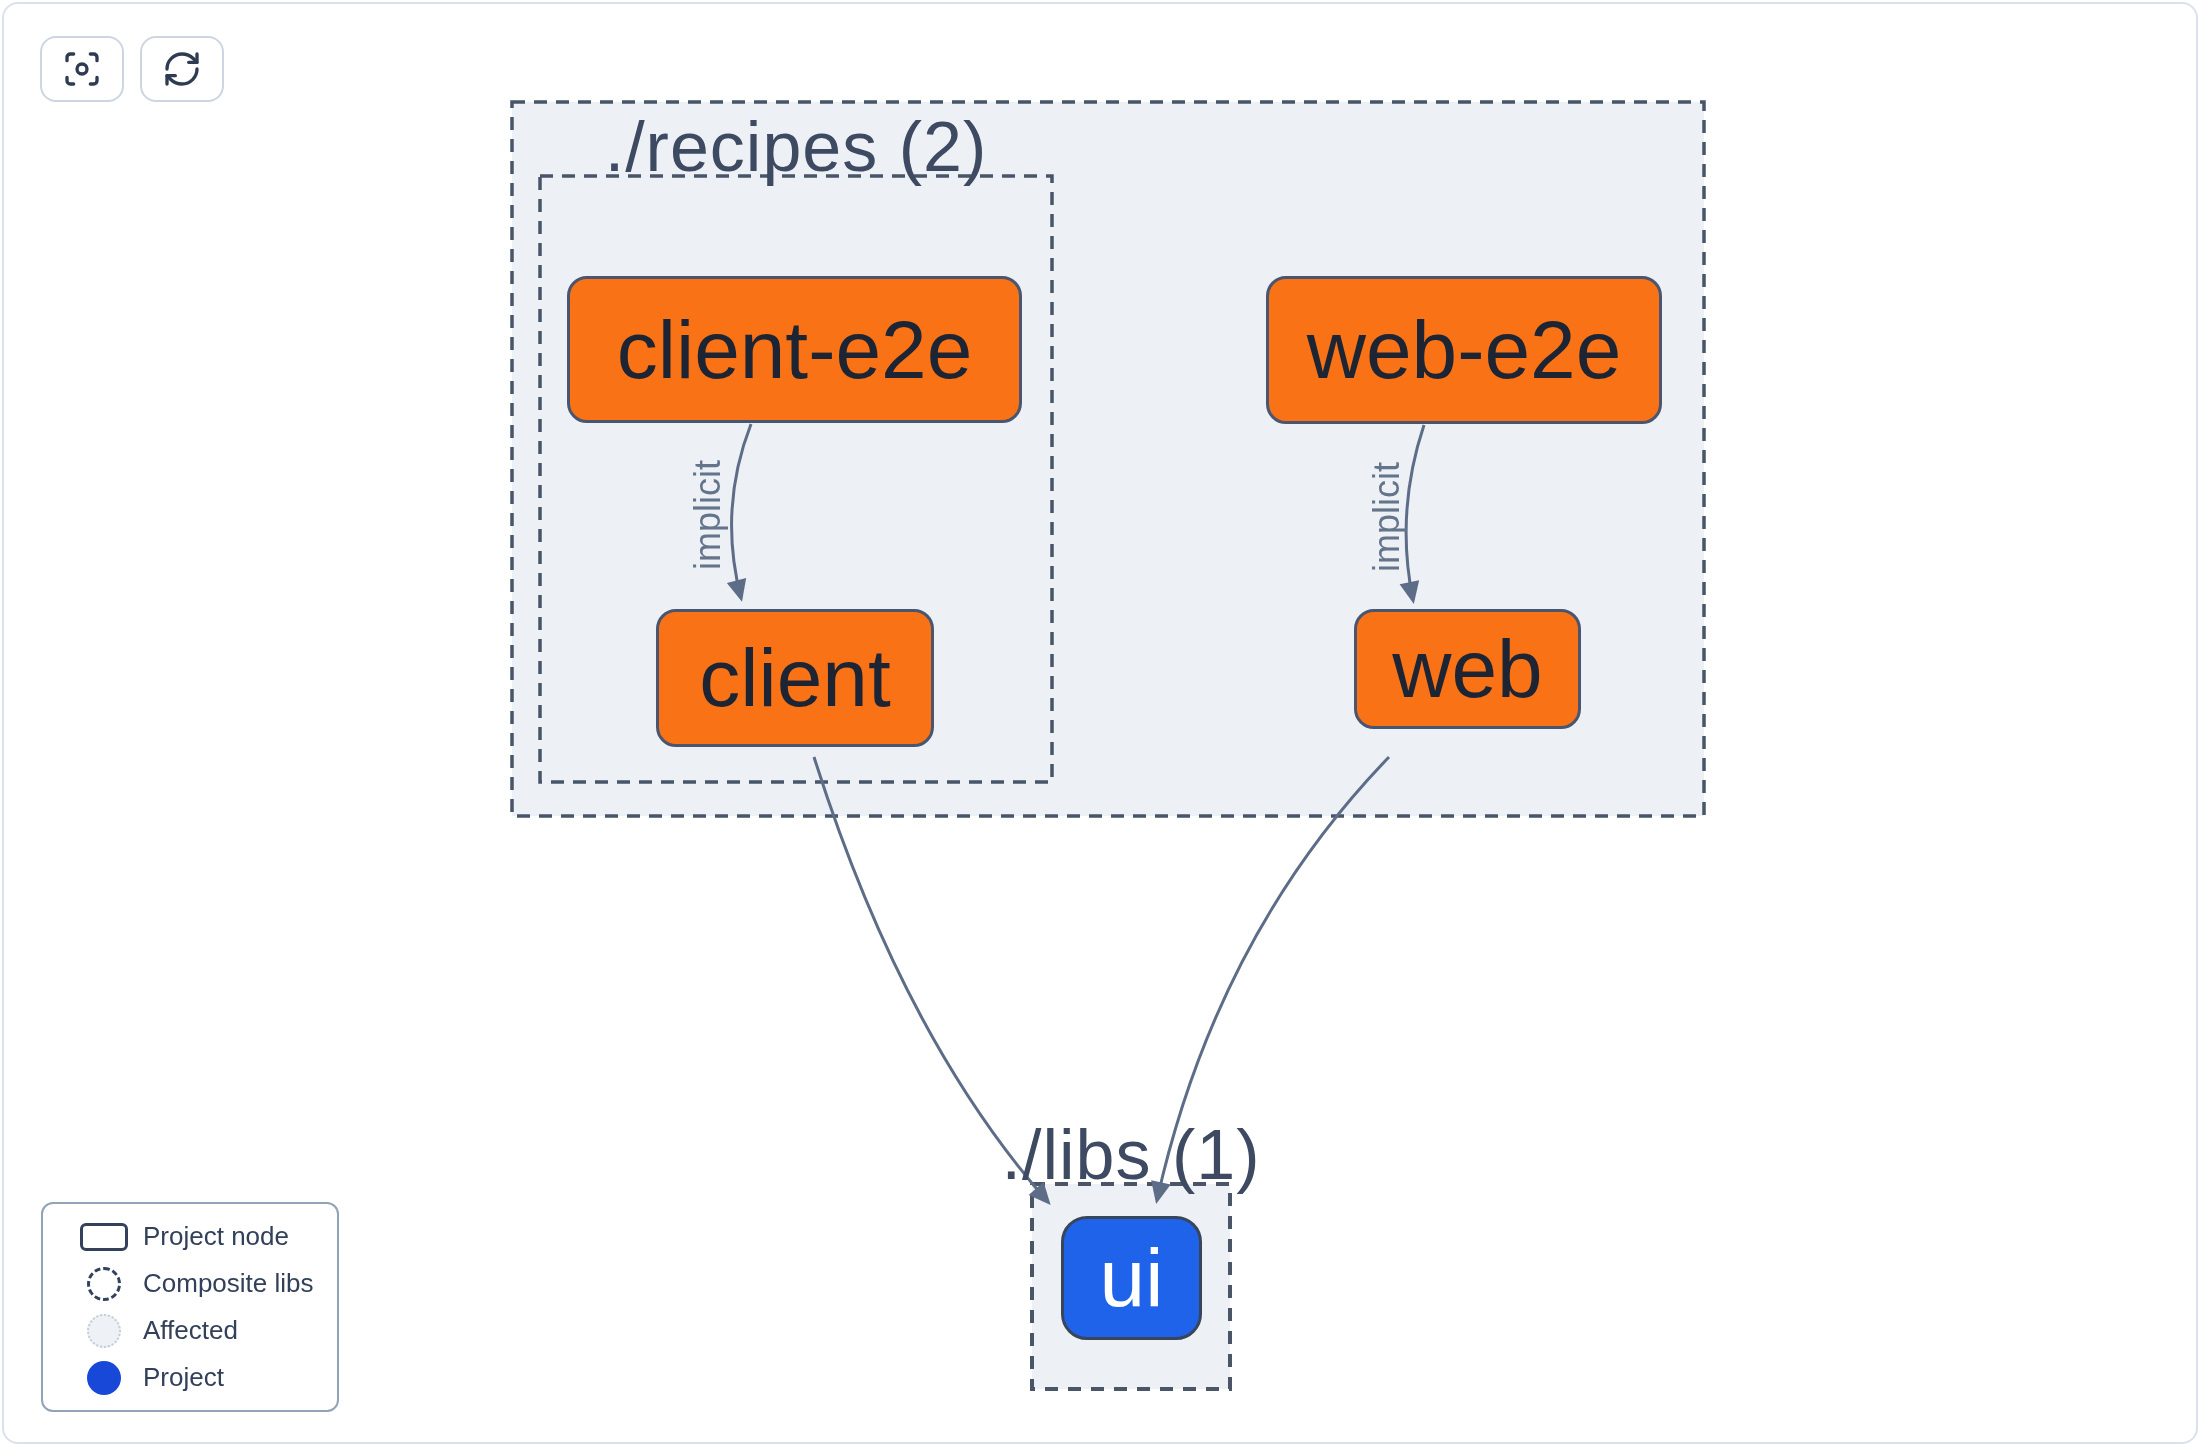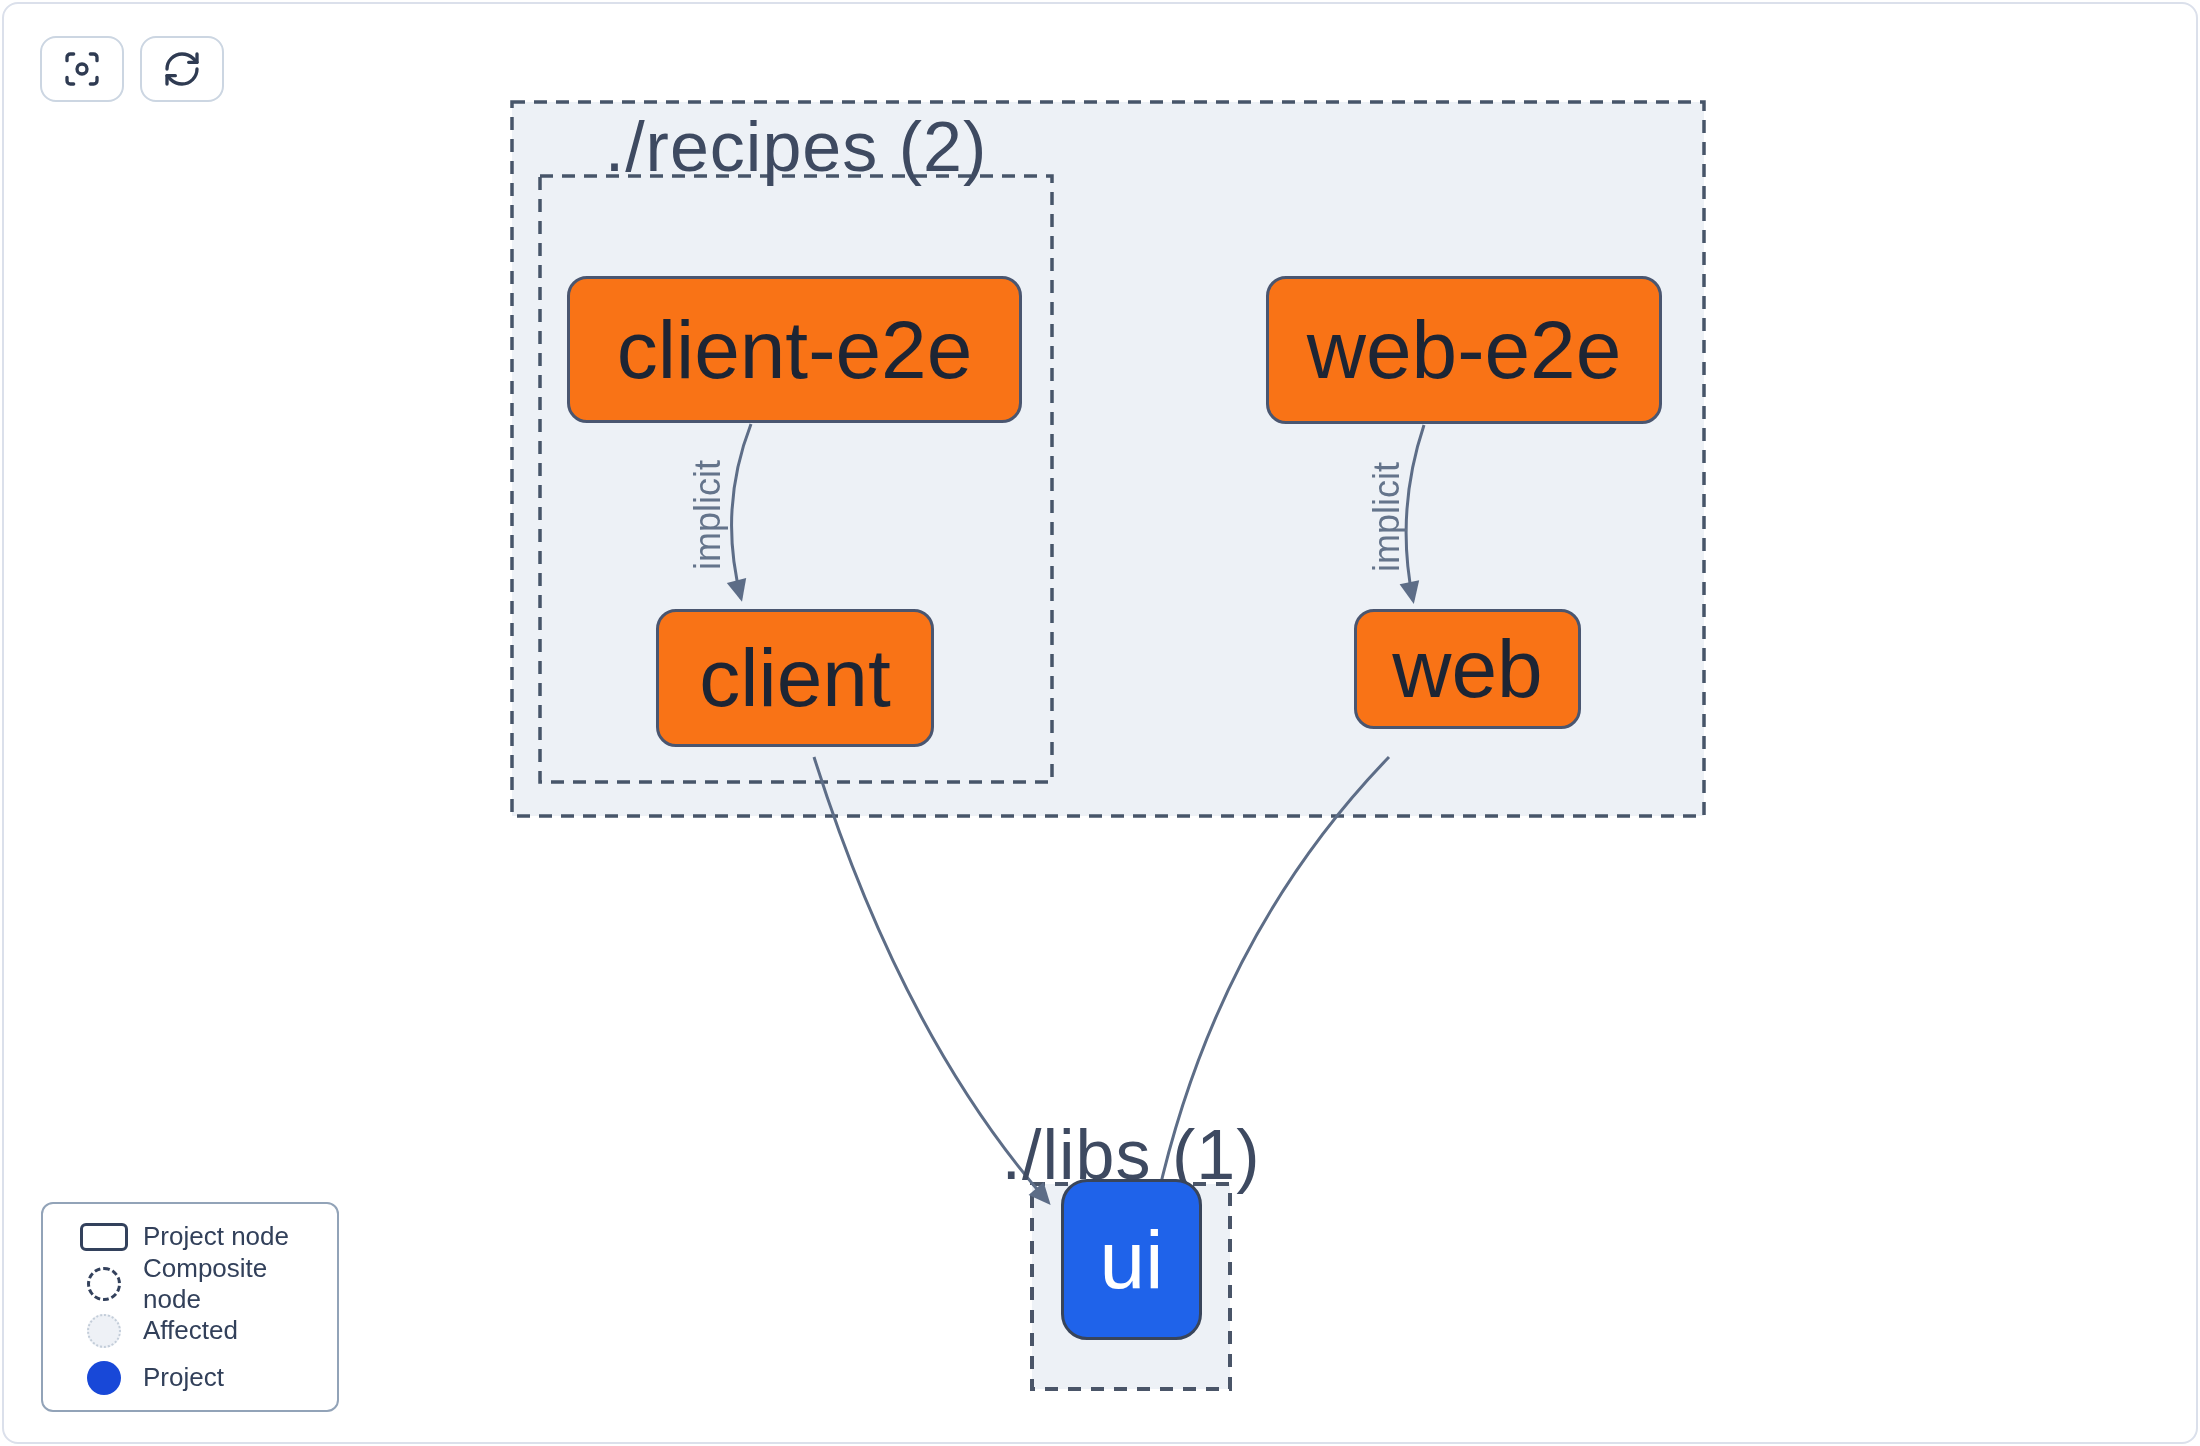--- a/index.html
+++ b/index.html
@@ -78,21 +78,21 @@
     <text transform="translate(1395,513) rotate(-90)" text-anchor="middle" font-size="36" fill="#64748b">implicit</text>
   </svg>
 
   <div class="group-label" style="left:792px; top:108px;">./recipes (2)</div>
   <div class="group-label" style="left:1127px; top:1116px;">./libs (1)</div>
 
   <div class="node" style="left:563px; top:272px; width:455px; height:147px;">client-e2e</div>
   <div class="node" style="left:1262px; top:272px; width:396px; height:148px;">web-e2e</div>
   <div class="node" style="left:652px; top:605px; width:278px; height:138px;">client</div>
   <div class="node" style="left:1350px; top:605px; width:227px; height:120px;">web</div>
-  <div class="node touched" style="left:1057px; top:1175px; width:141px; height:161px;">ui</div>
+  <div class="node touched" style="left:1057px; top:1212px; width:141px; height:124px;">ui</div>
 
   <div class="toolbar">
     <button class="tool-btn">
       <span>
         <svg width="40" height="40" viewBox="0 0 24 24" fill="none" stroke="#2f3b52" stroke-width="2" stroke-linecap="round" stroke-linejoin="round">
           <circle cx="12" cy="12" r="3"></circle>
           <path d="M3 7V5a2 2 0 0 1 2-2h2"></path>
           <path d="M17 3h2a2 2 0 0 1 2 2v2"></path>
           <path d="M21 17v2a2 2 0 0 1-2 2h-2"></path>
           <path d="M7 21H5a2 2 0 0 1-2-2v-2"></path>
@@ -115,21 +115,21 @@
     <div class="legend-row">
       <span class="legend-swatch-cell">
           <span class="sw-project"></span>
         </span>
       <span class="legend-label">Project node</span>
     </div>
     <div class="legend-row">
       <span class="legend-swatch-cell">
           <span class="sw-composite"></span>
         </span>
-      <span class="legend-label">Composite node</span>
+      <span class="legend-label">Composite libs</span>
     </div>
     <div class="legend-row">
       <span class="legend-swatch-cell">
           <span class="sw-affected"></span>
         </span>
       <span class="legend-label">Affected</span>
     </div>
     <div class="legend-row">
       <span class="legend-swatch-cell">
           <span class="sw-touched"></span>

